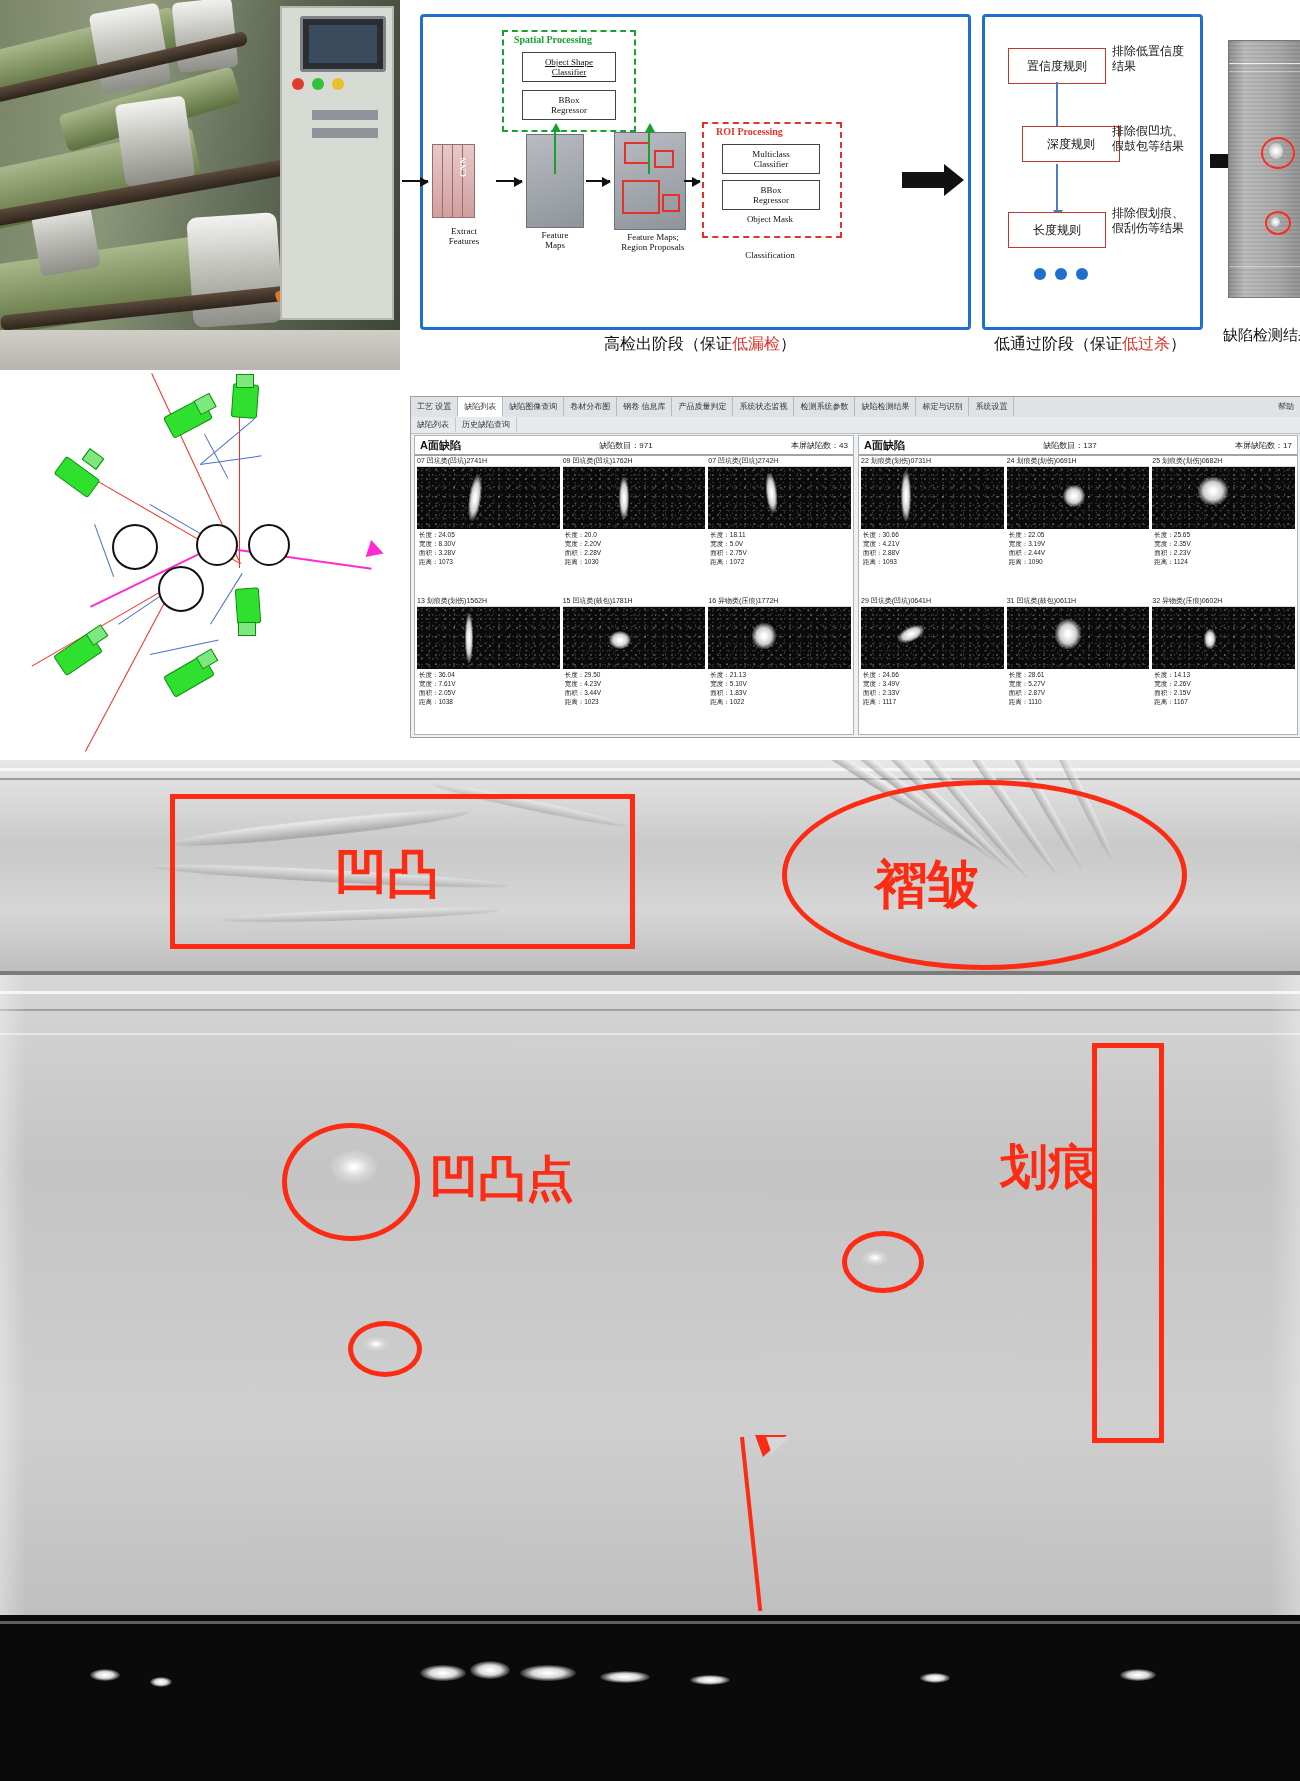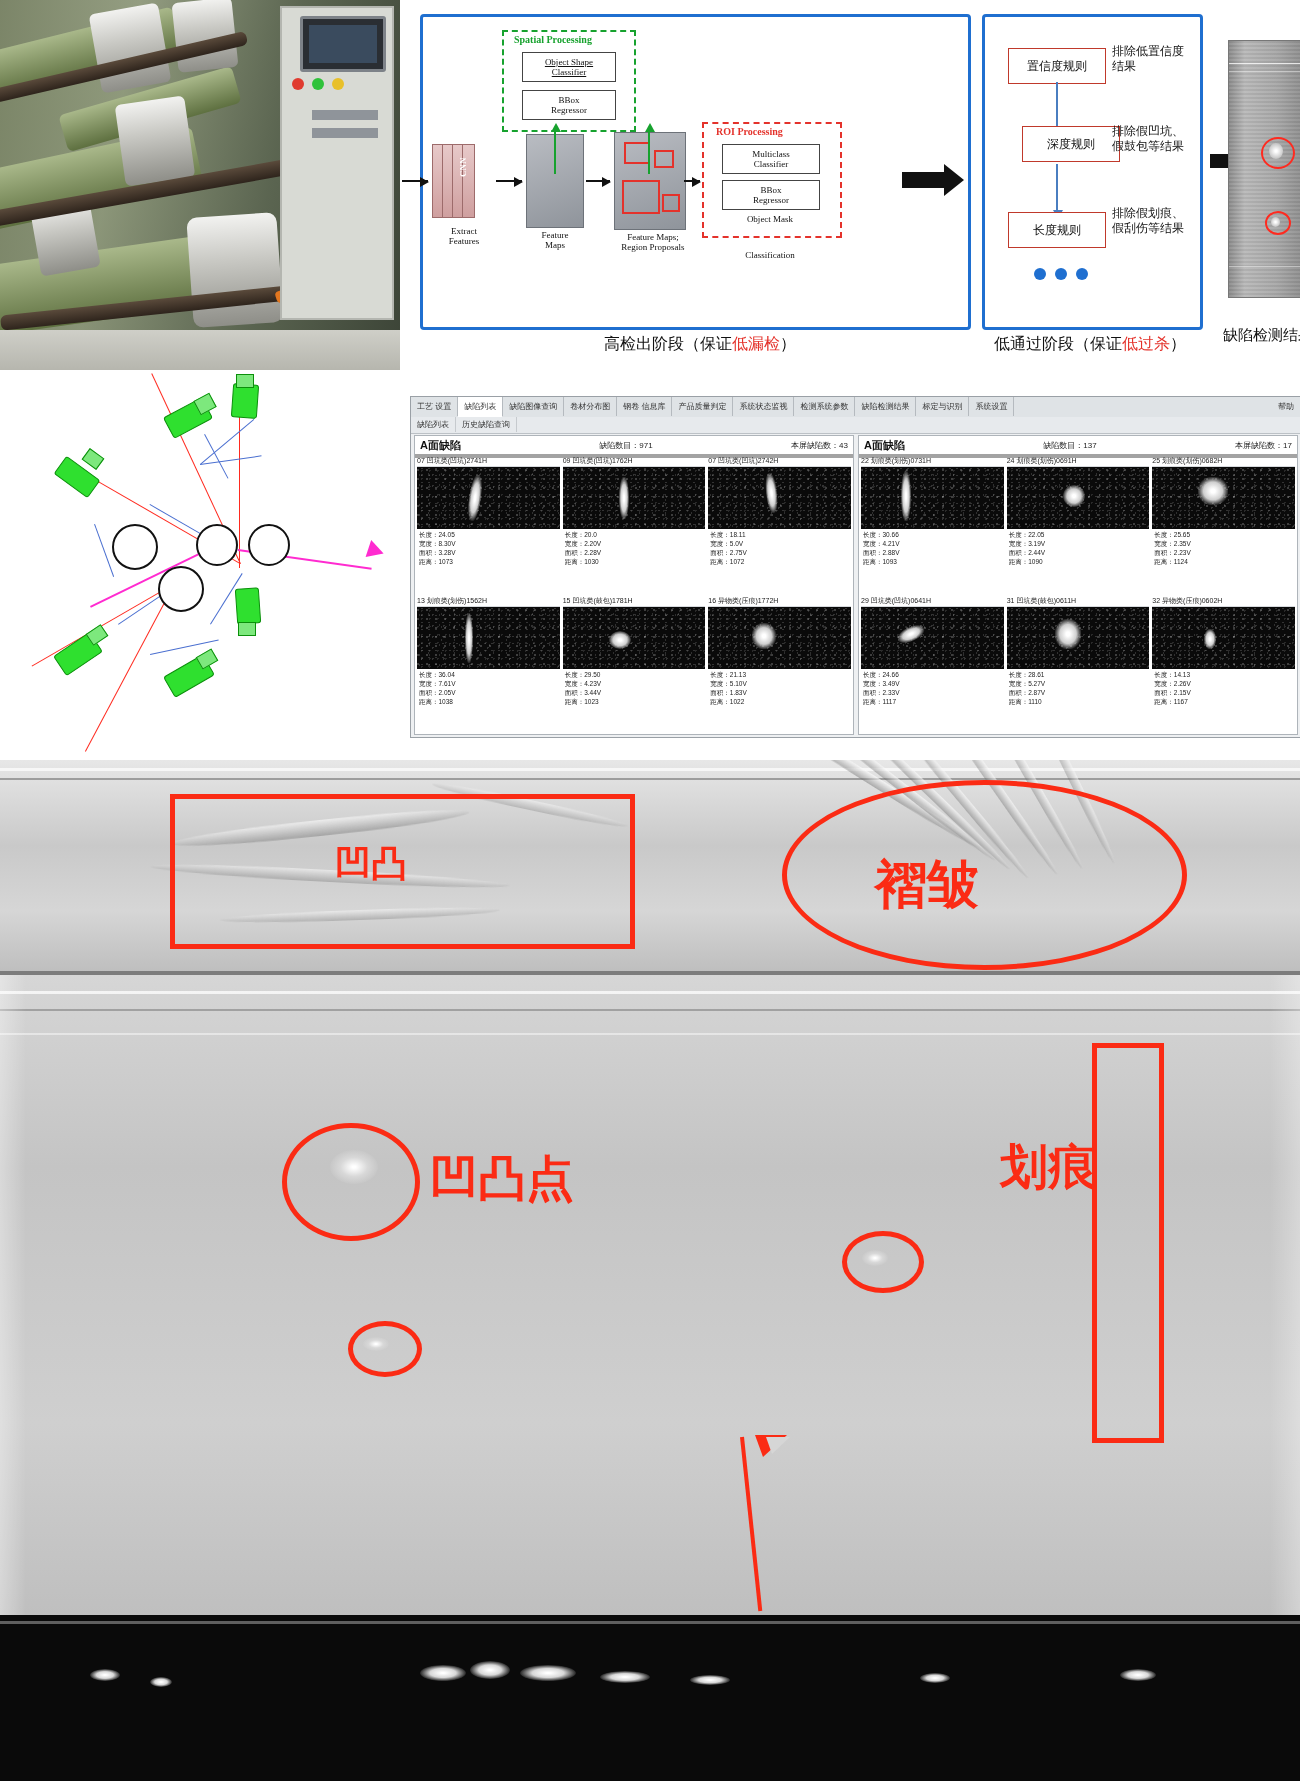--- a/index.html
+++ b/index.html
@@ -63,21 +63,21 @@
   .magline{position:absolute;height:0;border-top:2px solid #ff2bd0;transform-origin:0 0;}
 
   
   #software{left:410px;top:396px;width:890px;height:340px;background:#eef0f2;border:1px solid #9aa0a6;}
   .sw-tabs{position:absolute;left:0;top:0;right:0;height:20px;background:#dfe3e6;border-bottom:1px solid #a8aeb4;display:flex;}
   .sw-tab{height:19px;line-height:19px;font-size:8px;color:#333;padding:0 6px;border-right:1px solid #b5babf;white-space:nowrap;}
   .sw-tab.active{background:#ffffff;border-bottom:1px solid #fff;}
   .sw-tabs2{position:absolute;left:0;top:20px;right:0;height:16px;background:#e7eaed;border-bottom:1px solid #bcc1c6;display:flex;}
   .sw-tab2{height:15px;line-height:15px;font-size:8px;color:#333;padding:0 6px;border-right:1px solid #c6cace;white-space:nowrap;}
   .sw-pane{position:absolute;top:38px;bottom:2px;background:#ffffff;border:1px solid #aeb4ba;}
-  .sw-hdr{height:18px;border-bottom:4px solid #a3a3a3;display:flex;align-items:center;justify-content:space-between;padding:0 5px;}
+  .sw-hdr{height:18px;border-bottom:2px solid #a3a3a3;display:flex;align-items:center;justify-content:space-between;padding:0 5px;}
   .sw-hdr-title{font-size:11px;font-weight:bold;color:#111;}
   .sw-hdr-meta{font-size:8px;color:#222;}
   .sw-grid{position:absolute;left:2px;right:2px;top:20px;bottom:2px;display:grid;grid-template-columns:repeat(3,1fr);grid-template-rows:repeat(2,1fr);gap:3px;}
   .sw-cell{display:flex;flex-direction:column;}
   .sw-cell-cap{font-size:7px;color:#222;border-bottom:1px solid #d7dade;height:10px;line-height:10px;white-space:nowrap;overflow:hidden;}
   .sw-thumb{flex:0 0 62px;background:#0a0a0a;position:relative;overflow:hidden;}
   .sw-noise{position:absolute;inset:0;background-image:
      radial-gradient(circle at 12% 30%, rgba(255,255,255,.25) 0 1px, transparent 1px),
      radial-gradient(circle at 42% 70%, rgba(255,255,255,.2) 0 1px, transparent 1px),
      radial-gradient(circle at 72% 22%, rgba(255,255,255,.2) 0 1px, transparent 1px),
@@ -505,21 +505,21 @@
 
   <div class="wrinkle" style="left:760px;top:20px;width:240px;height:10px;transform:rotate(32deg);opacity:.8;"></div>
   <div class="wrinkle" style="left:790px;top:25px;width:230px;height:9px;transform:rotate(38deg);opacity:.75;"></div>
   <div class="wrinkle" style="left:825px;top:30px;width:215px;height:9px;transform:rotate(44deg);opacity:.75;"></div>
   <div class="wrinkle" style="left:860px;top:35px;width:205px;height:9px;transform:rotate(50deg);opacity:.7;"></div>
   <div class="wrinkle" style="left:900px;top:28px;width:200px;height:9px;transform:rotate(55deg);opacity:.7;"></div>
   <div class="wrinkle" style="left:940px;top:22px;width:190px;height:9px;transform:rotate(60deg);opacity:.65;"></div>
   <div class="wrinkle" style="left:985px;top:18px;width:180px;height:9px;transform:rotate(64deg);opacity:.6;"></div>
 
   <div class="rect-red" style="left:170px;top:34px;width:455px;height:145px;"></div>
-  <div class="ann" style="left:335px;top:80px;font-size:36px;">凹凸</div>
+  <div class="ann" style="left:335px;top:80px;font-size:52px;">凹凸</div>
 
   <div class="ell-red" style="left:782px;top:20px;width:395px;height:180px;"></div>
   <div class="ann" style="left:875px;top:90px;font-size:52px;">褶皱</div>
 </div>
 
 <div class="panel" id="bigbot">
   <div class="band" style="top:16px;height:3px;background:rgba(255,255,255,.75);"></div>
   <div class="band" style="top:34px;height:2px;background:rgba(120,120,120,.55);"></div>
   <div class="band" style="top:58px;height:2px;background:rgba(255,255,255,.45);"></div>
   <div style="position:absolute;left:0;top:0;width:26px;height:100%;background:linear-gradient(90deg,rgba(255,255,255,.35),rgba(255,255,255,0));"></div>

